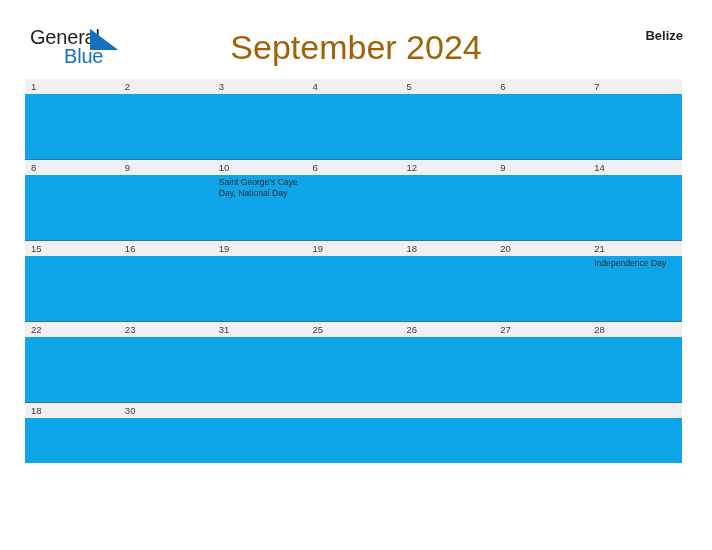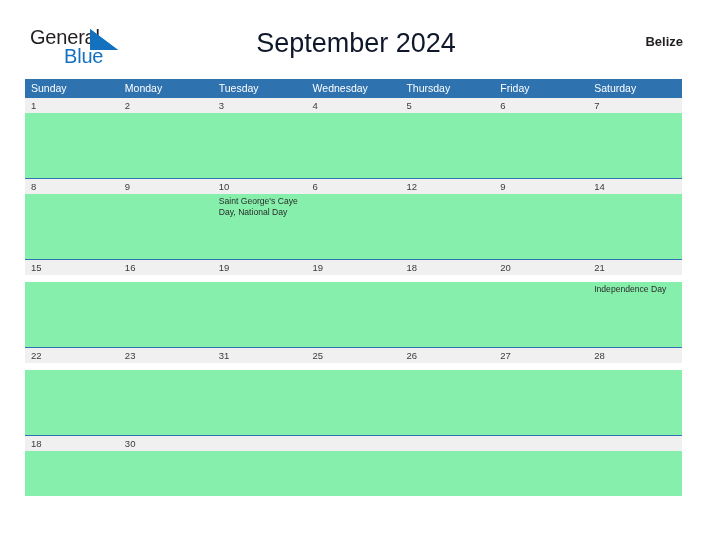--- a/index.html
+++ b/index.html
@@ -60,30 +60,30 @@
     width: 28px;
     height: 21px;
   }
 
   .cal-title {
     position: absolute;
     left: 0;
     right: 0;
     top: 28px;
     text-align: center;
-    font-size: 27px;
-    color: #0f172a;
+    font-size: 34px;
+    color: #a16207;
     font-weight: normal;
     letter-spacing: 0px;
   }
 
   .country {
     position: absolute;
     right: 29px;
-    top: 34px;
+    top: 28px;
     font-size: 13px;
     color: #231f20;
     font-weight: bold;
   }
 
   
   .grid {
     position: absolute;
     left: 25px;
     top: 79px;
@@ -122,36 +122,36 @@
     flex: 1 1 0;
     font-size: 9.5px;
     line-height: 15px;
     color: #3b3b3b;
     padding-left: 6px;
     box-sizing: border-box;
   }
 
   .events-row {
     display: flex;
-    background: #86efac;
+    background: #0ea5e9;
   }
   .event-cell {
     flex: 1 1 0;
     box-sizing: border-box;
     padding: 2px 8px 0 6px;
     font-size: 8.6px;
     line-height: 10.6px;
     color: #2b2b2b;
     overflow: hidden;
   }
 
   
   .h-tall  { height: 65px; }
   .h-mid   { height: 65px; }
-  .h-short { height: 65px; margin-top: 7px; }
+  .h-short { height: 65px; }
   .h-last  { height: 45px; }
 </style>
 </head>
 <body>
 
 <div class="page">
 
   <div class="top-bar">
 
     <div class="logo">
@@ -165,29 +165,20 @@
       <span class="logo-blue">Blue</span>
     </div>
 
     <div class="cal-title">September 2024</div>
 
     <div class="country">Belize</div>
   </div>
 
   <div class="grid">
 
-    <div class="weekday-row">
-      <div class="weekday">Sunday</div>
-      <div class="weekday">Monday</div>
-      <div class="weekday">Tuesday</div>
-      <div class="weekday">Wednesday</div>
-      <div class="weekday">Thursday</div>
-      <div class="weekday">Friday</div>
-      <div class="weekday">Saturday</div>
-    </div>
 
     <div class="week">
       <div class="daynum-band">
         <div class="daynum-cell">1</div>
         <div class="daynum-cell">2</div>
         <div class="daynum-cell">3</div>
         <div class="daynum-cell">4</div>
         <div class="daynum-cell">5</div>
         <div class="daynum-cell">6</div>
         <div class="daynum-cell">7</div>

